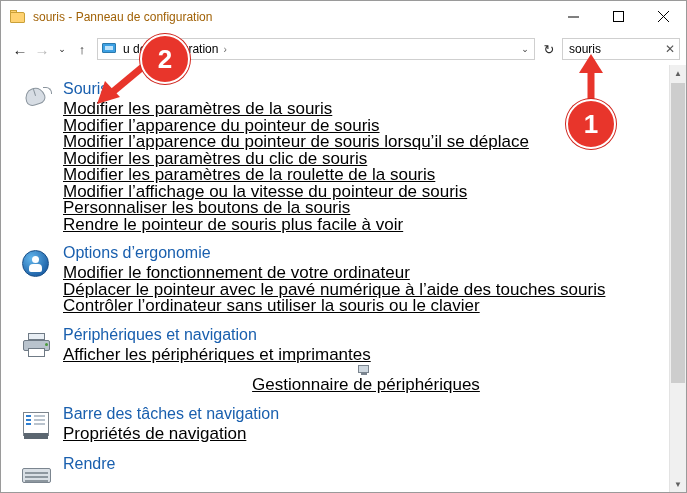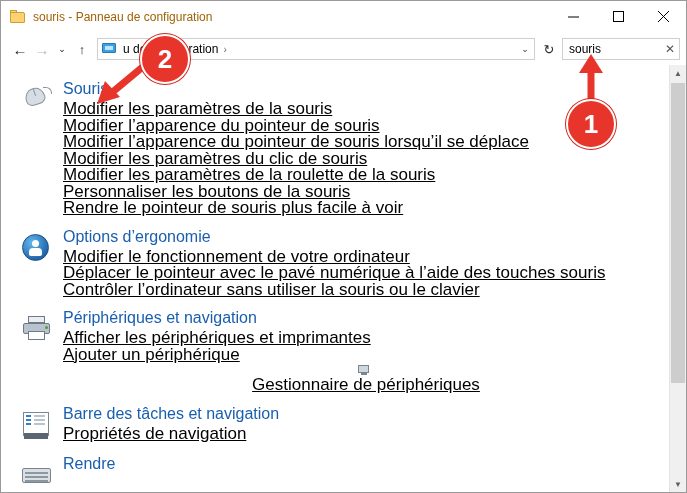--- a/index.html
+++ b/index.html
@@ -510,20 +510,21 @@
               <div class="cord"></div>
             </div>
         </div>
         <div class="group-body">
           <div class="group-title">Souris</div>
           <a class="link" href="#">Modifier les paramètres de la souris</a>
           <a class="link" href="#">Modifier l’apparence du pointeur de souris</a>
           <a class="link" href="#">Modifier l’apparence du pointeur de souris lorsqu’il se déplace</a>
           <a class="link" href="#">Modifier les paramètres du clic de souris</a>
           <a class="link" href="#">Modifier les paramètres de la roulette de la souris</a>
+          <a class="link" href="#">Modifier l’affichage ou la vitesse du pointeur de souris</a>
           <a class="link" href="#">Personnaliser les boutons de la souris</a>
           <a class="link" href="#">Rendre le pointeur de souris plus facile à voir</a>
         </div>
       </div>
 
       <div class="group">
         <div class="group-icon">
           <div class="ico ico-ergo">
               <div class="circle"></div>
               <div class="person"></div>
@@ -543,21 +544,20 @@
           <div class="ico ico-print">
               <div class="top"></div>
               <div class="mid"></div>
               <div class="out"></div>
               <div class="dot"></div>
             </div>
         </div>
         <div class="group-body">
           <div class="group-title">Périphériques et navigation</div>
           <a class="link" href="#">Afficher les périphériques et imprimantes</a>
-          <a class="link" href="#">Ajouter un périphérique</a>
           <a class="link link-with-icon" href="#">
             <span class="link-mini-icon mini-dev">
                 <span class="b1"></span>
                 <span class="b2"></span>
               </span>
             <span>Gestionnaire de périphériques</span>
           </a>
         </div>
       </div>
 

